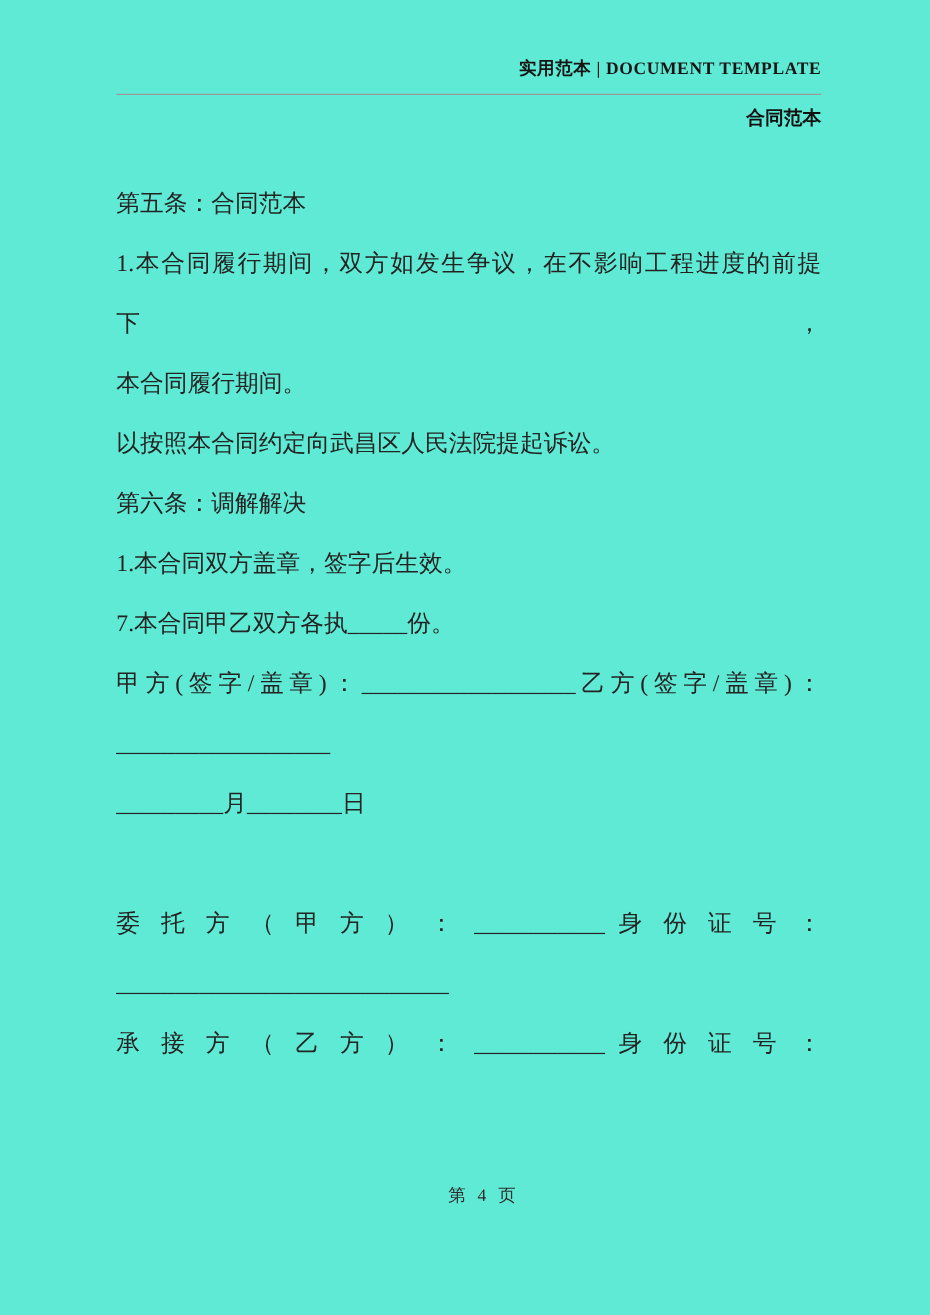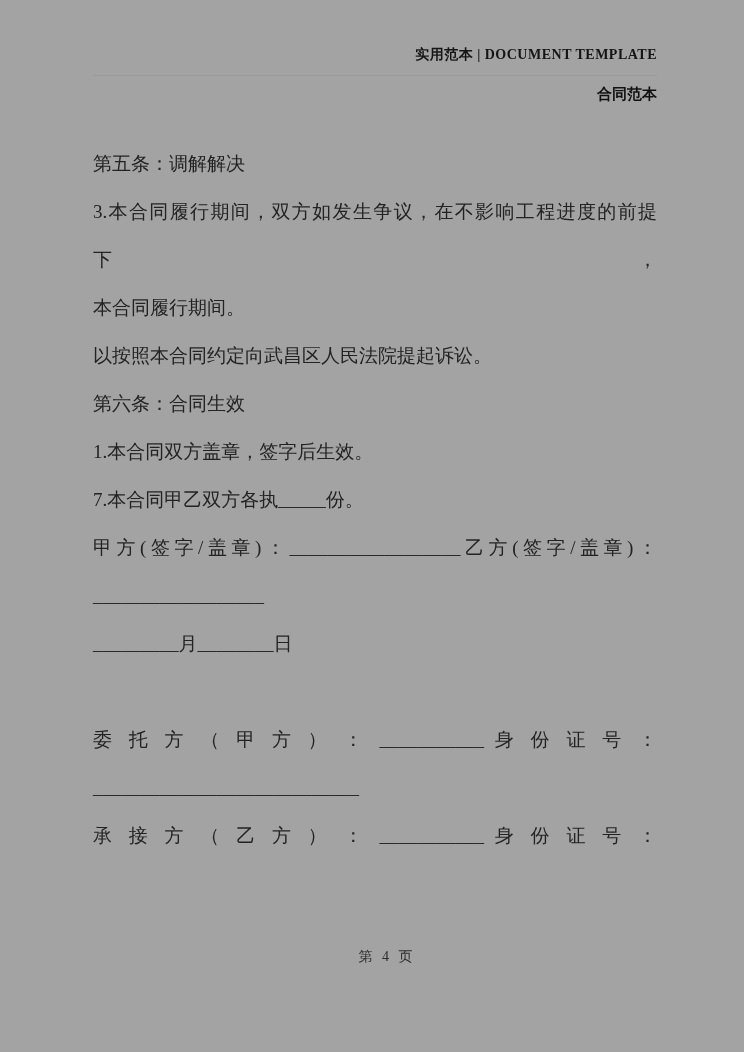--- a/index.html
+++ b/index.html
@@ -1,21 +1,21 @@
 <!DOCTYPE html>
 <html><head>
 <meta charset="utf-8">
 <style>
   html, body { margin: 0; padding: 0; background: #ffffff; }
   .page {
     position: relative;
     width: 744px;
     height: 1052px;
     margin: 0 auto;
-    background: #a3a3a3;
+    background: #5eead4;
     color: #1f1f1f;
     font-family: "Liberation Serif", "DejaVu Serif", serif;
     overflow: hidden;
     box-sizing: border-box;
   }
   .header {
     padding: 46px 87px 0 93px;
     text-align: right;
   }
   .brand {
@@ -68,25 +68,25 @@
 
 <div class="page">
 
   <div class="header">
     <div class="brand">实用范本 | DOCUMENT TEMPLATE</div>
     <div class="rule"></div>
     <div class="doctype">合同范本</div>
   </div>
 
   <div class="body">
-    <p class="ln">第五条：调解解决</p>
-    <p class="ln j">3.本合同履行期间，双方如发生争议，在不影响工程进度的前提下，</p>
+    <p class="ln">第五条：合同范本</p>
+    <p class="ln j">1.本合同履行期间，双方如发生争议，在不影响工程进度的前提下，</p>
     <p class="ln">本合同履行期间。</p>
     <p class="ln">以按照本合同约定向武昌区人民法院提起诉讼。</p>
-    <p class="ln">第六条：合同生效</p>
+    <p class="ln">第六条：调解解决</p>
     <p class="ln">1.本合同双方盖章，签字后生效。</p>
     <p class="ln">7.本合同甲乙双方各执_____份。</p>
     <p class="ln j">甲方(签字/盖章)：__________________乙方(签字/盖章)：</p>
     <p class="ln">__________________</p>
     <p class="ln">_________月________日</p>
     <p class="ln j gap">委 托 方 （ 甲 方 ） ： ___________ 身 份 证 号 ：</p>
     <p class="ln">____________________________</p>
     <p class="ln j">承 接 方 （ 乙 方 ） ： ___________ 身 份 证 号 ：</p>
   </div>
 

